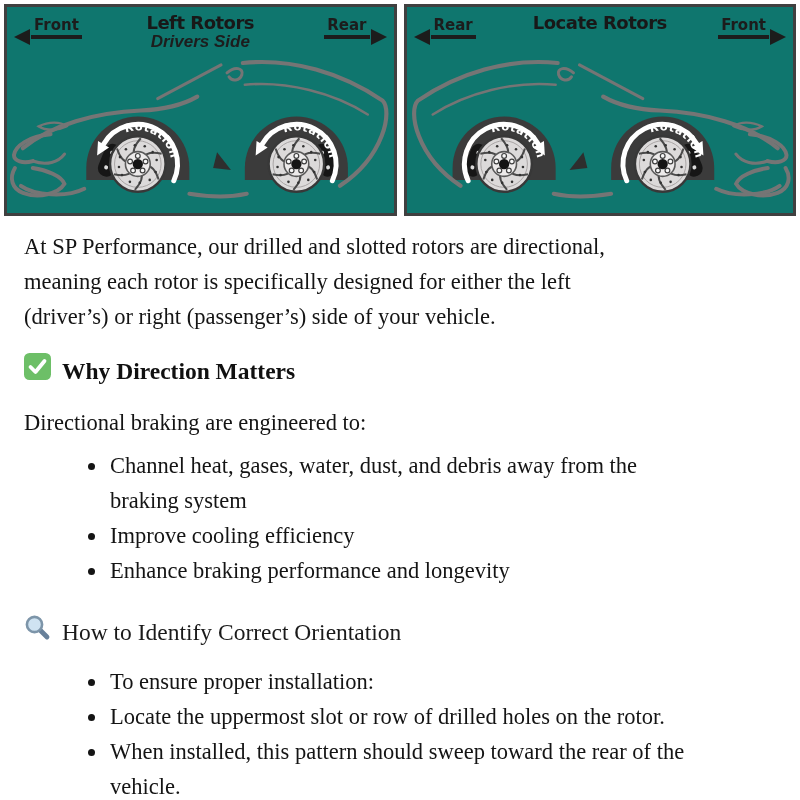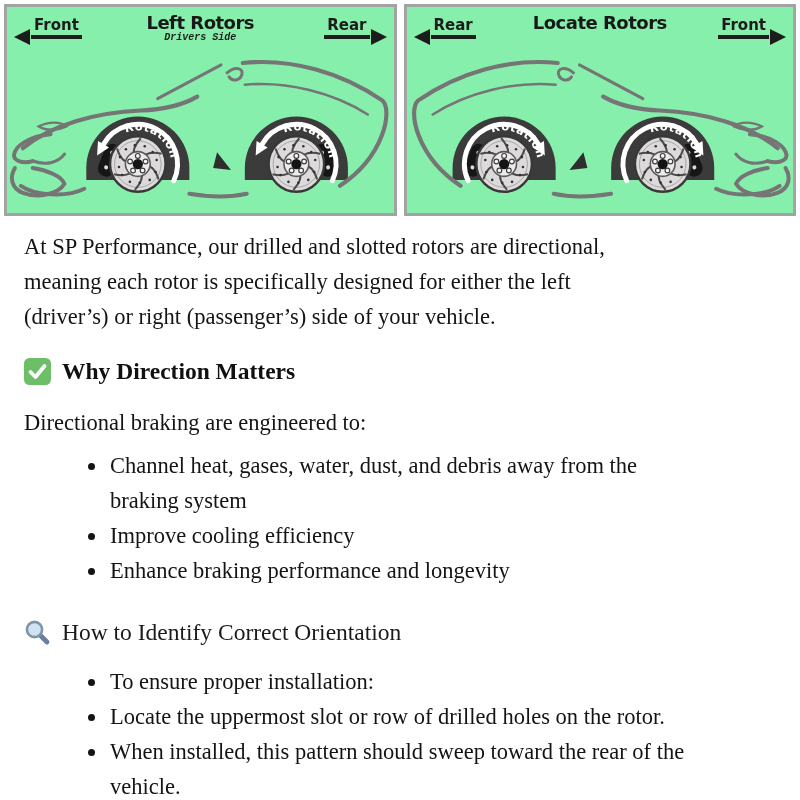--- a/index.html
+++ b/index.html
@@ -1,37 +1,37 @@
 <!DOCTYPE html>
 <html><head>
 <meta charset="utf-8">
 <style>
   * { margin:0; padding:0; box-sizing:border-box; }
   body { background:#fff; width:800px; font-family:"Liberation Serif", serif; }
   .page { width:800px; }
 
   
   .diagram { display:flex; gap:7px; padding:4px 4px 0 4px; }
-  .panel { flex:1; border:3px solid #a3a3a3; background:#86efac; height:212px; position:relative; overflow:hidden; }
+  .panel { flex:1; border:3px solid #404040; background:#0f766e; height:212px; position:relative; overflow:hidden; }
   .panel-head { position:relative; text-align:center; height:50px; padding-top:7px; }
   .ptitle { font-family:"DejaVu Sans", sans-serif; font-weight:bold; font-size:18px; line-height:1.02; color:#181818; letter-spacing:-0.5px; }
-  .psub { font-family:Liberation Mono, monospace; font-weight:bold; font-style:italic; font-size:10px; color:#1d1d1d; }
+  .psub { font-family:Liberation Sans, sans-serif; font-weight:bold; font-style:italic; font-size:17px; color:#1d1d1d; }
   .dir { position:absolute; top:11px; font-family:"DejaVu Sans", sans-serif; font-weight:bold; font-size:15px; line-height:1; color:#1c1c1c; border-bottom:4px solid #1c1c1c; padding:0 3px 2px 3px; }
   .dir-left { left:24px; }
   .dir-right { right:24px; }
   .tri { position:absolute; width:0; height:0; border:8px solid transparent; }
   .tri-left { border-left:none; border-right:16px solid #1c1c1c; left:-17px; bottom:-10px; }
   .tri-right { border-right:none; border-left:16px solid #1c1c1c; right:-17px; bottom:-10px; }
   .car-svg { display:block; width:100%; }
 
   
   .content { padding:13px 24px 0 24px; color:#141414; font-size:22.5px; line-height:35px; }
   .pre { white-space:pre-line; }
   .intro { margin:0 0 19px 0; }
-  .h-row { display:flex; align-items:center; gap:11px; margin:0 0 16px 0; }
+  .h-row { display:flex; align-items:flex-start; gap:11px; margin:0 0 16px 0; }
   .h-row .icon { flex:0 0 auto; display:inline-flex; }
   .h-bold { font-weight:bold; font-size:23.5px; line-height:36px; color:#101010; }
   .h-reg { font-weight:normal; font-size:23.5px; line-height:36px; color:#1a1a1a; }
   .h2b { margin-top:26px; margin-bottom:14px; }
   .lead { margin:6px 0 8px 0; }
   ul.blist { list-style:disc; margin:8px 0 16px 0; padding:0 0 0 84px; }
   ul.blist2 { margin-top:10px; margin-bottom:0; }
   ul.blist li { padding-left:2px; }
 </style>
 </head>

